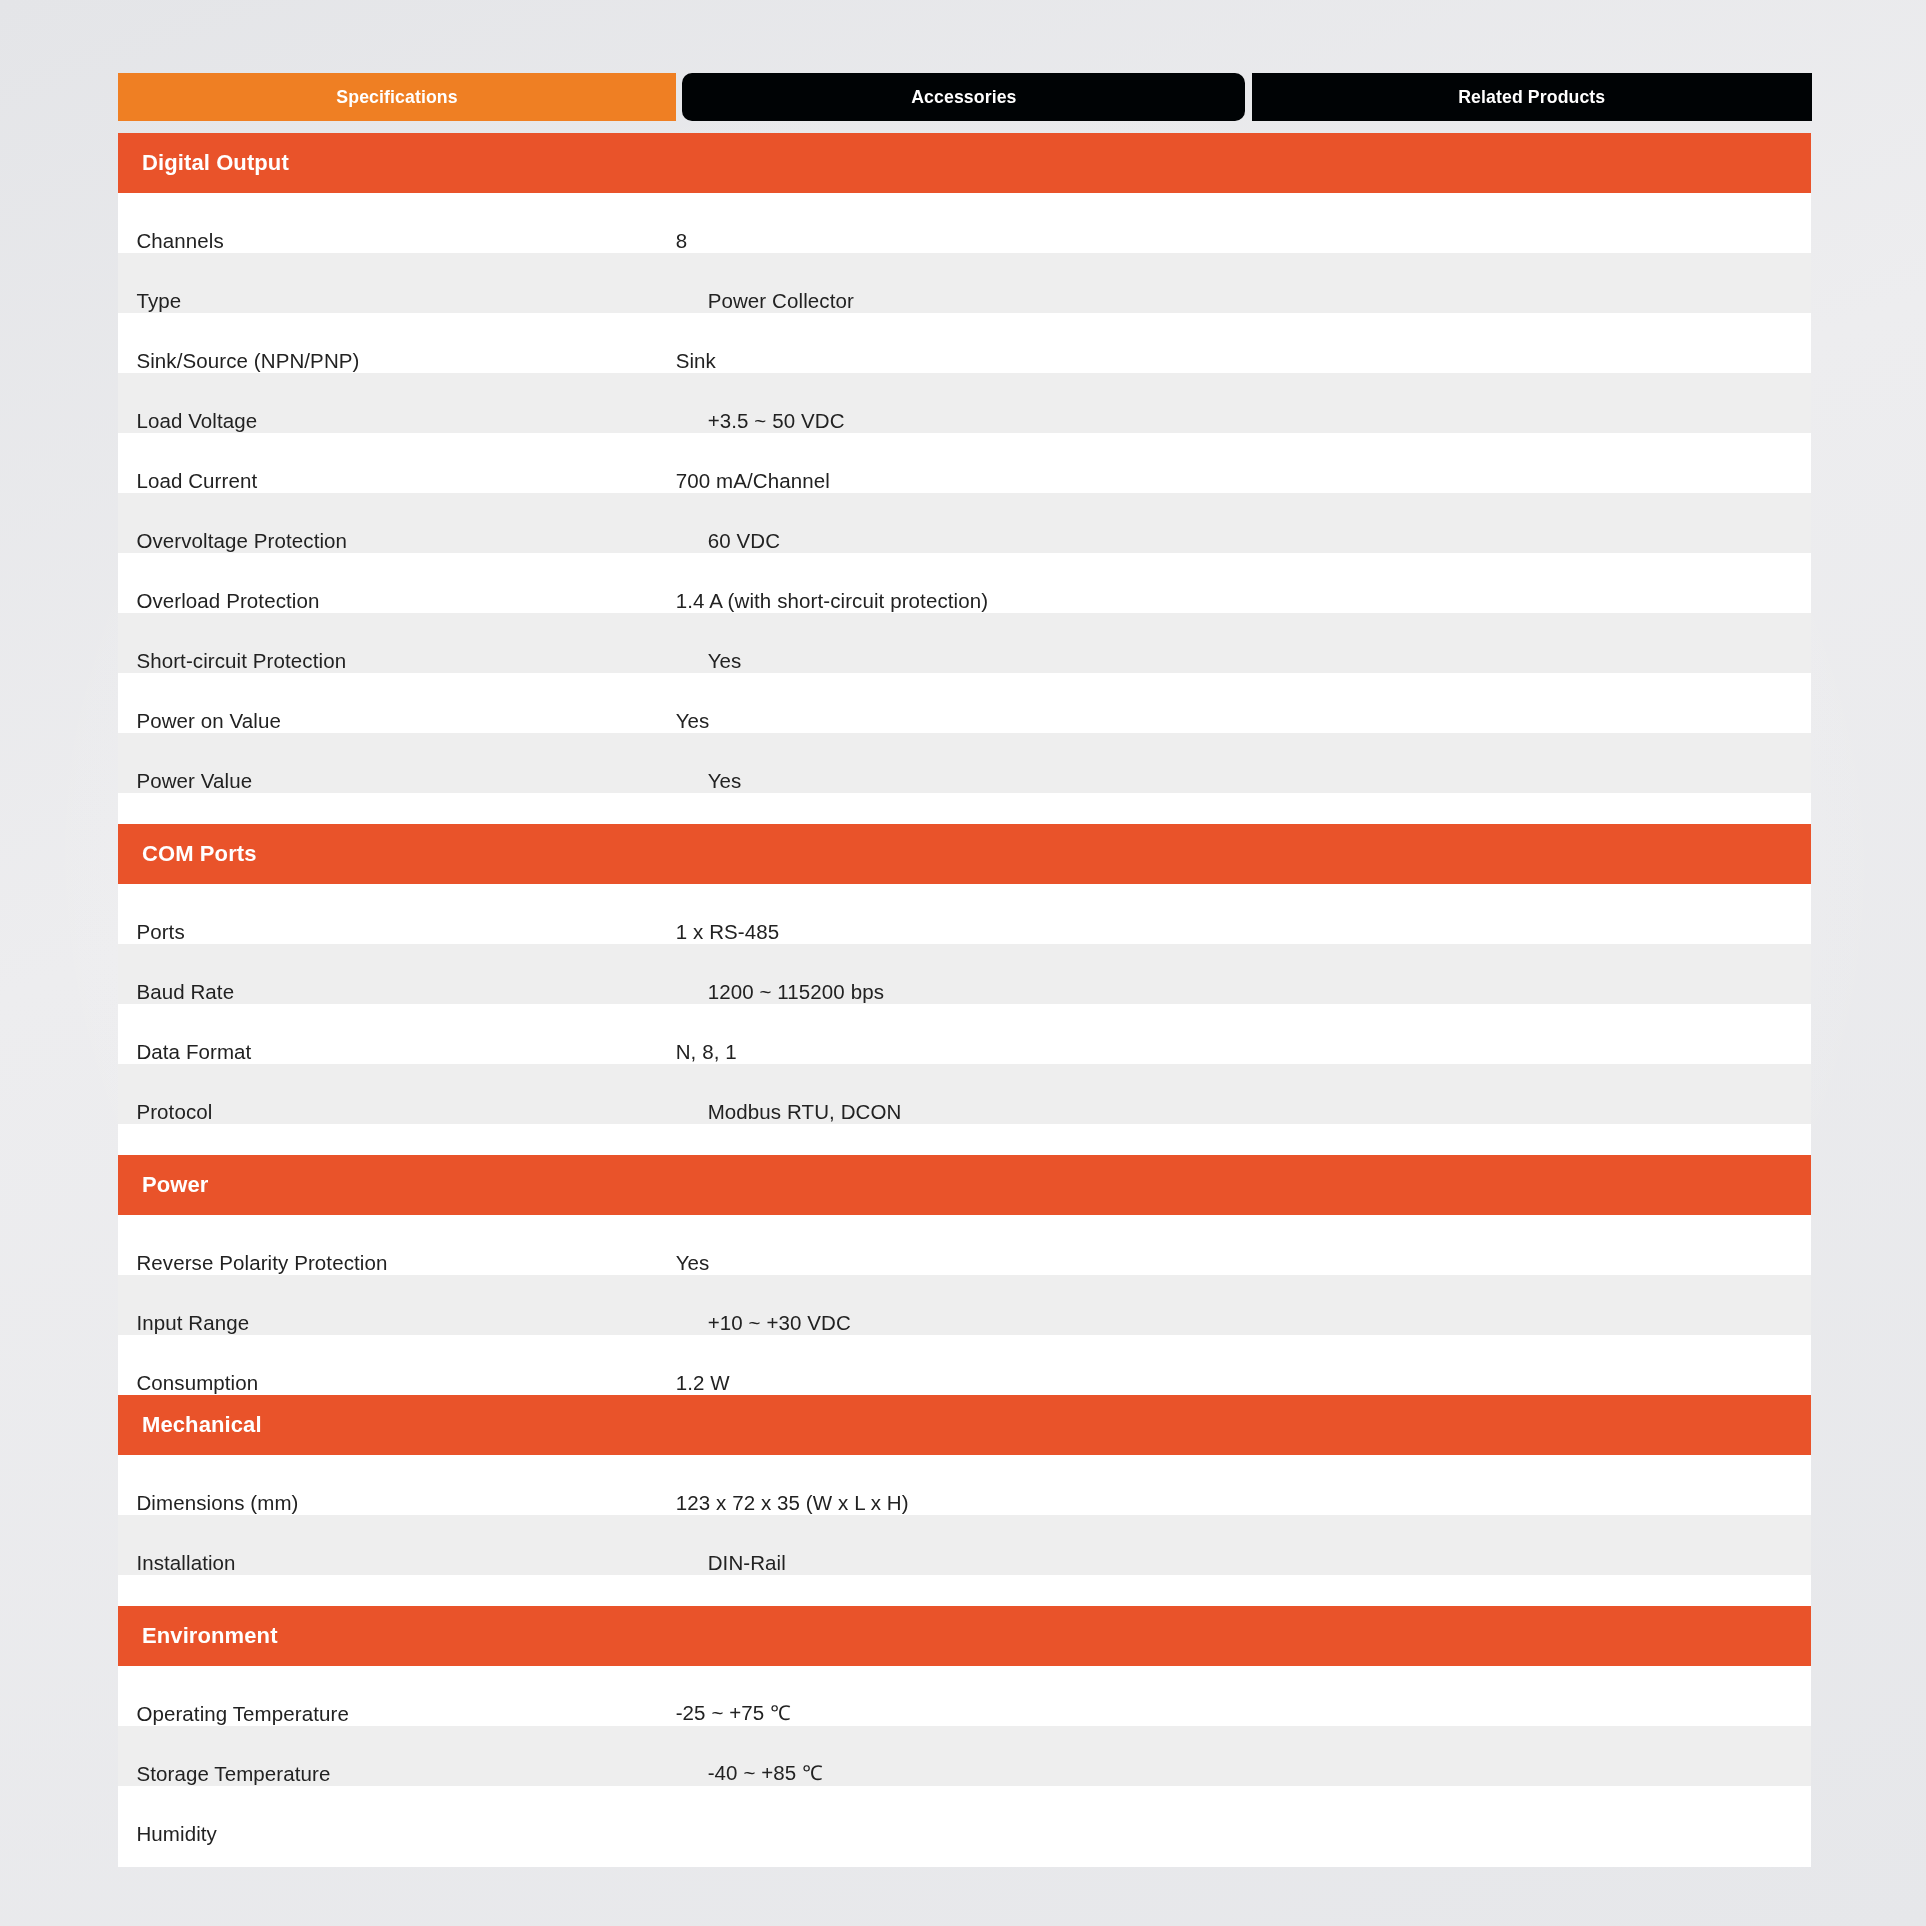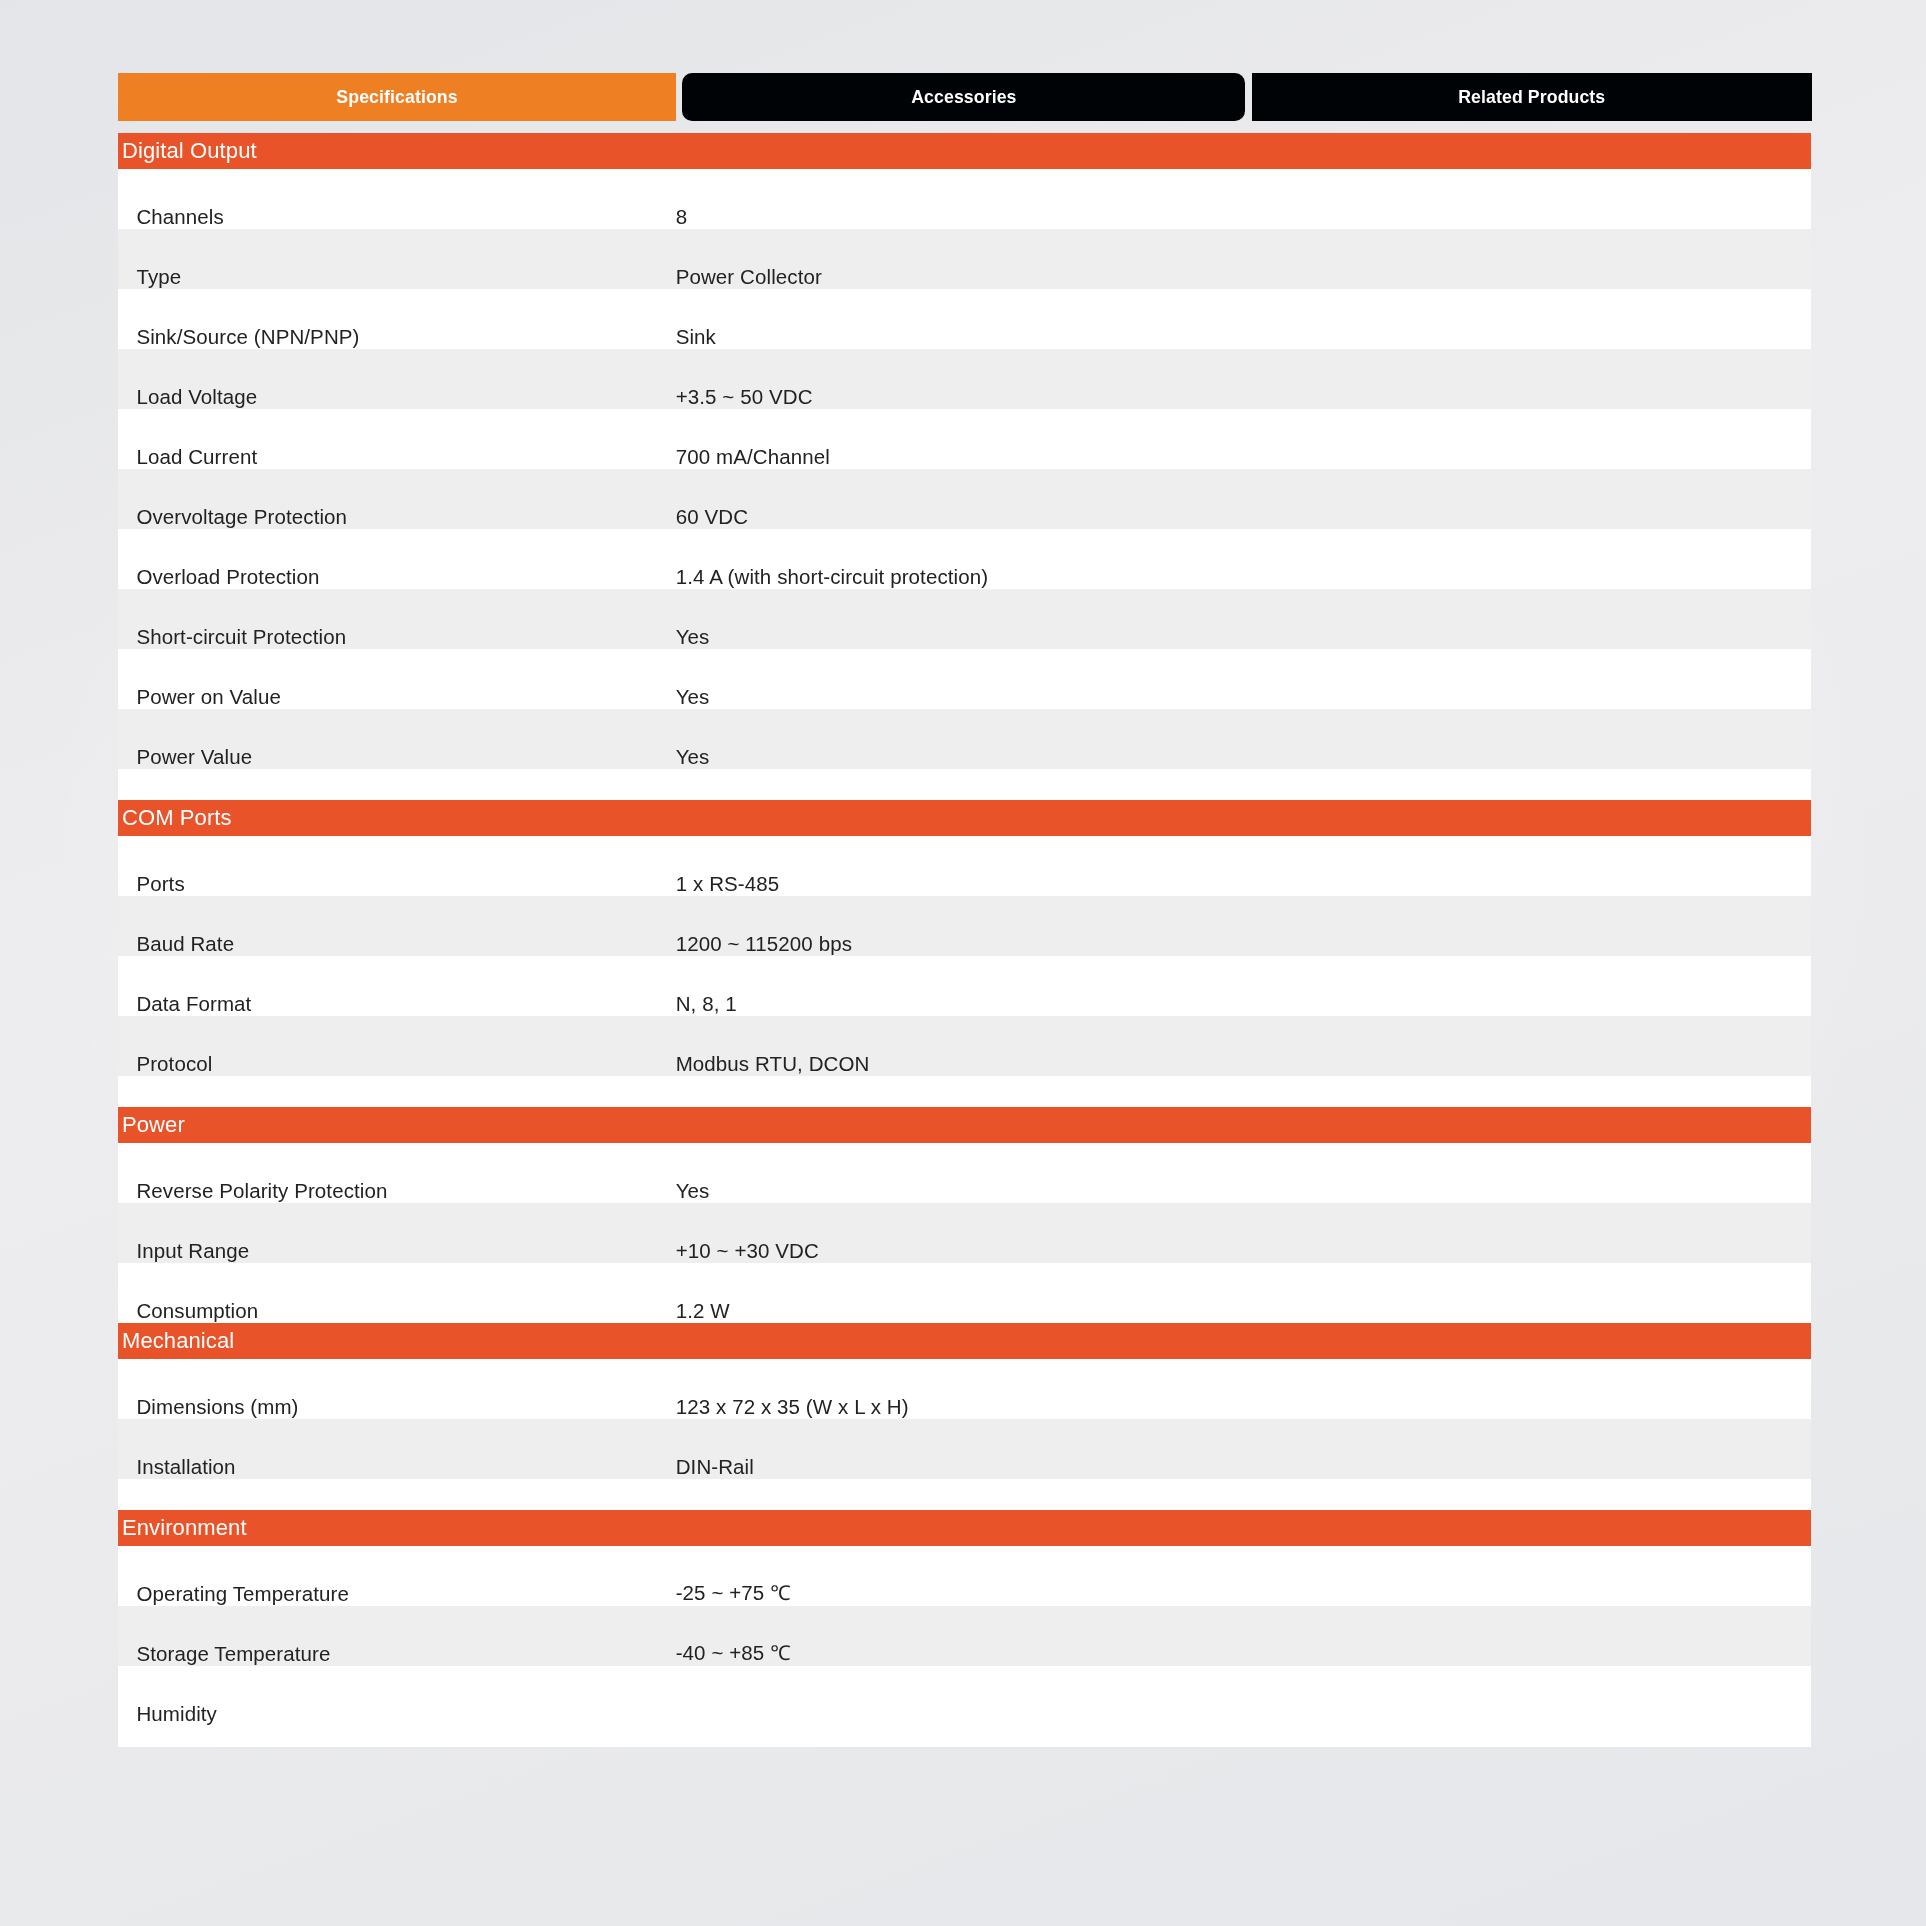--- a/index.html
+++ b/index.html
@@ -66,42 +66,43 @@
   }
 
   .section {
     width: 100%;
   }
 
   .section-header {
     background: #e9532a;
     color: #ffffff;
     font-size: 22px;
-    font-weight: 400;
-    height: 36px;
+    font-weight: 700;
+    height: 60px;
     display: flex;
     align-items: center;
-    padding-left: 4px;
+    padding-left: 24px;
     letter-spacing: 0.1px;
   }
 
   .section-rows {
     width: 100%;
   }
 
   .row {
     display: flex;
     align-items: flex-end;
     height: 60px;
     background: #ffffff;
     font-size: 20.5px;
     color: #222222;
   }
   .row.alt {
     background: #eeeeee;
+    gap: 32px;
   }
 
   .row-label {
     width: 552px;
     padding-left: 18.4px;
     color: #222222;
     font-weight: 400;
     letter-spacing: 0.1px;
   }
   .row-value {

